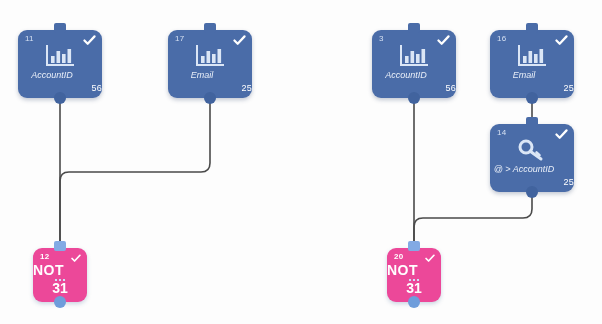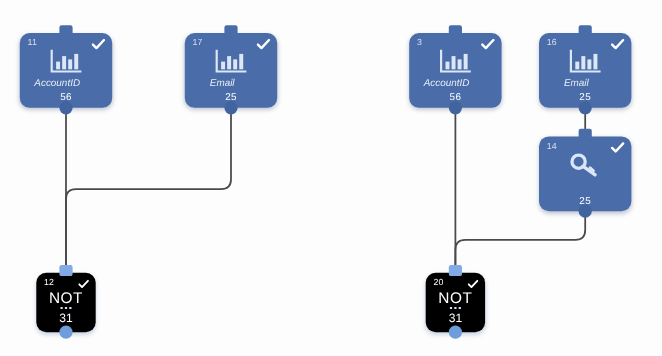--- a/index.html
+++ b/index.html
@@ -30,22 +30,23 @@
   }
   
   .node {
     position: absolute;
     box-sizing: border-box;
     border-radius: 9px;
     background: #4a6ca8;
     box-shadow: 0 2px 4px rgba(40,60,100,0.28);
   }
   .node.light {
-    background: #000000;
+    background: #ec4899;
     box-shadow: 0 2px 4px rgba(60,100,150,0.26);
+    font-weight: bold;
   }
   
   .tab {
     position: absolute;
     top: -7px;
     left: 50%;
     margin-left: -6px;
     width: 12px;
     height: 10px;
     border-radius: 2px;
@@ -112,43 +113,42 @@
     font-style: italic;
     color: #e8eef8;
     white-space: nowrap;
     overflow: hidden;
   }
   .node-count {
     position: absolute;
     left: 0;
     right: 0;
     top: 53px;
-    text-align: center;
+    text-align: right;
     font-size: 9px;
     color: #ffffff;
     letter-spacing: 0.3px;
   }
   
   .not-text {
     position: absolute;
     left: 0;
     right: 0;
     top: 14px;
+    font-size: 14px;
+    color: #ffffff;
+    letter-spacing: 0.5px;
+  }
+  .not-count {
+    position: absolute;
+    left: 0;
+    right: 0;
+    bottom: 6px;
     text-align: center;
     font-size: 14px;
-    color: #ffffff;
-    letter-spacing: 0.5px;
-  }
-  .not-count {
-    position: absolute;
-    left: 0;
-    right: 0;
-    bottom: 6px;
-    text-align: center;
-    font-size: 11px;
     color: #ffffff;
   }
   .not-dots {
     position: absolute;
     left: 50%;
     margin-left: -5px;
     bottom: 19px;
     width: 10px;
     height: 2px;
     border-top: 2px dotted #cfe0f6;
@@ -270,20 +270,21 @@
     <svg class="check" viewBox="0 0 14 12">
       <path d="M1.5,6 L5,9.5 L12.5,1.5" fill="none" stroke="#ffffff" stroke-width="2.4" stroke-linecap="round" stroke-linejoin="round"></path>
     </svg>
     <div class="glyph">
       <svg width="30" height="24" viewBox="0 0 30 24">
         <circle cx="9" cy="9" r="6" fill="none" stroke="#dbe6f6" stroke-width="3"></circle>
         <path d="M13.2,13.2 L24,21" fill="none" stroke="#dbe6f6" stroke-width="3" stroke-linecap="round"></path>
         <path d="M19.5,14.5 L22.5,17.2" fill="none" stroke="#dbe6f6" stroke-width="2.6" stroke-linecap="round"></path>
       </svg>
     </div>
+    <div class="node-label">@ &gt; AccountID</div>
     <div class="node-count">25</div>
     <div class="port"></div>
   </div>
 
   <div class="node light" style="left:387px; top:248px; width:54px; height:54px;">
     <div class="tab"></div>
     <div class="node-id">20</div>
     <svg class="check" viewBox="0 0 14 12">
       <path d="M1.5,6 L5,9.5 L12.5,1.5" fill="none" stroke="#ffffff" stroke-width="2.4" stroke-linecap="round" stroke-linejoin="round"></path>
     </svg>

